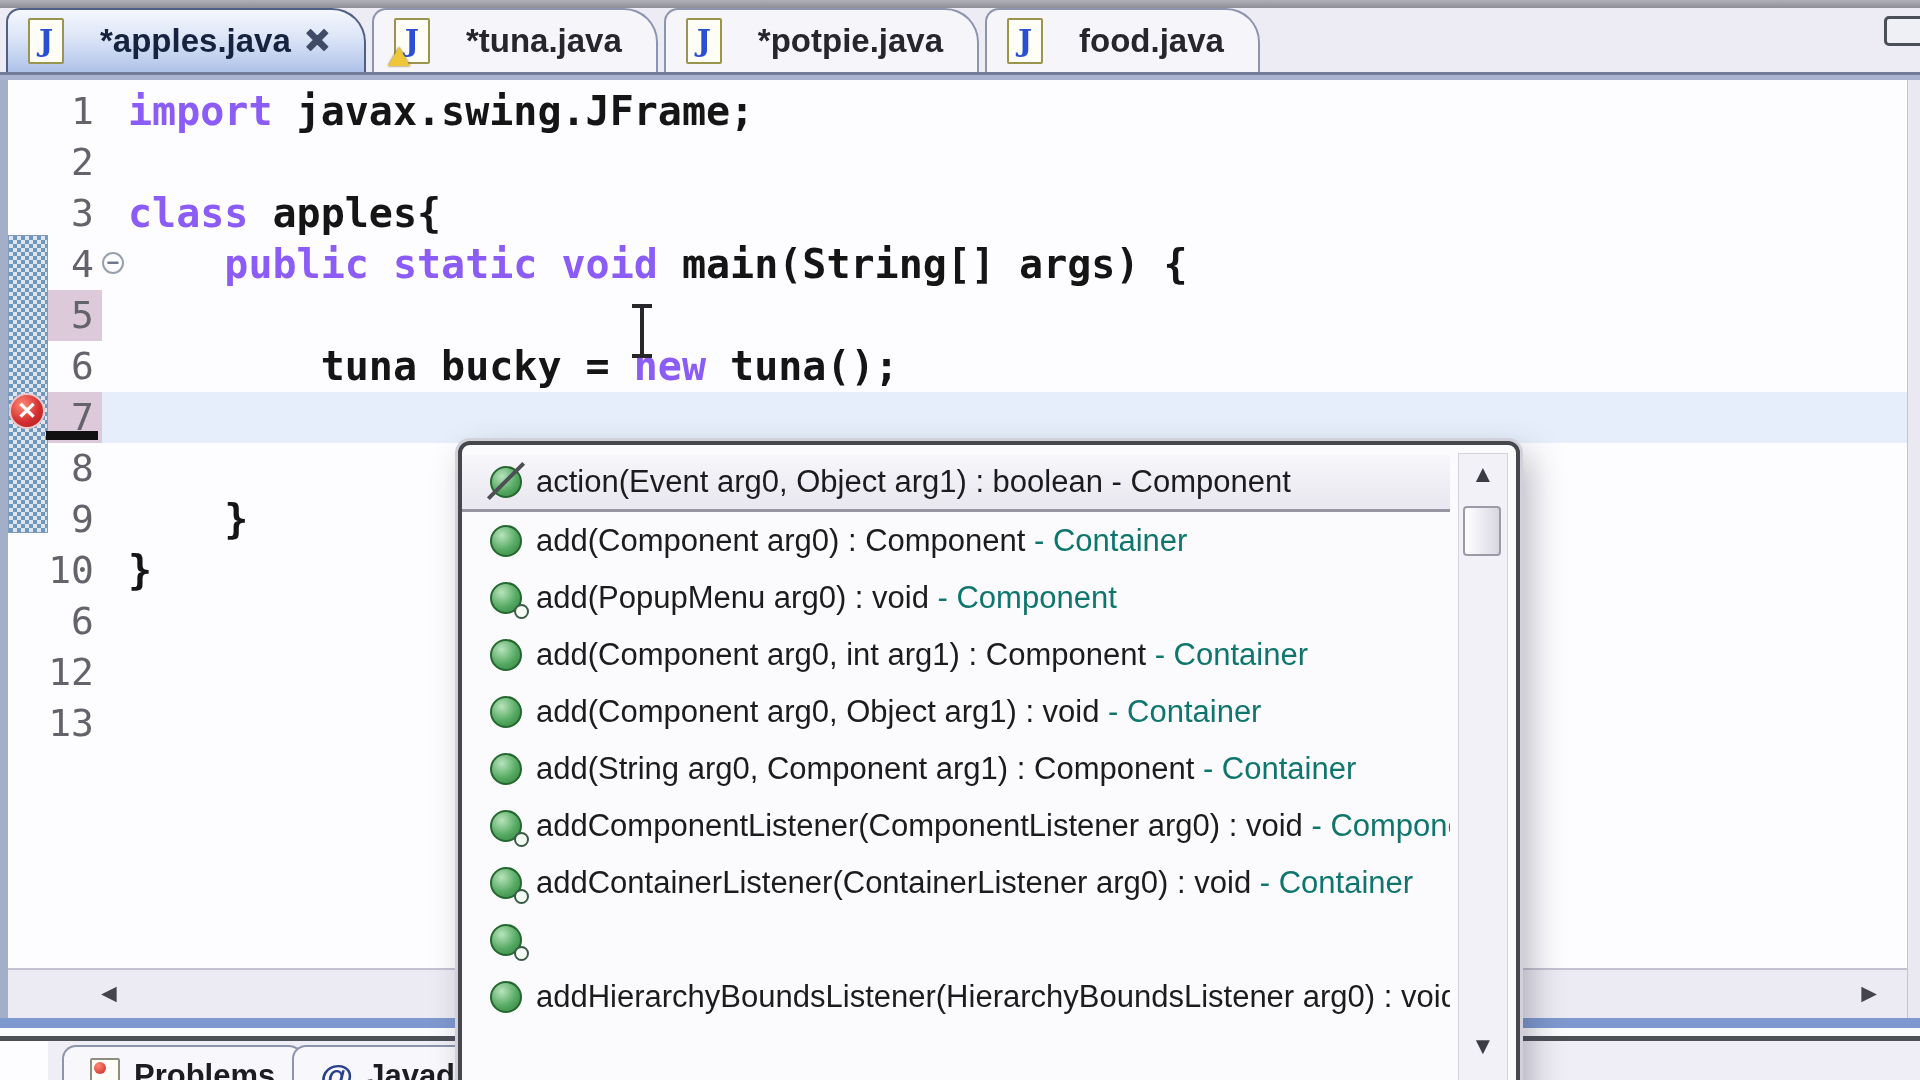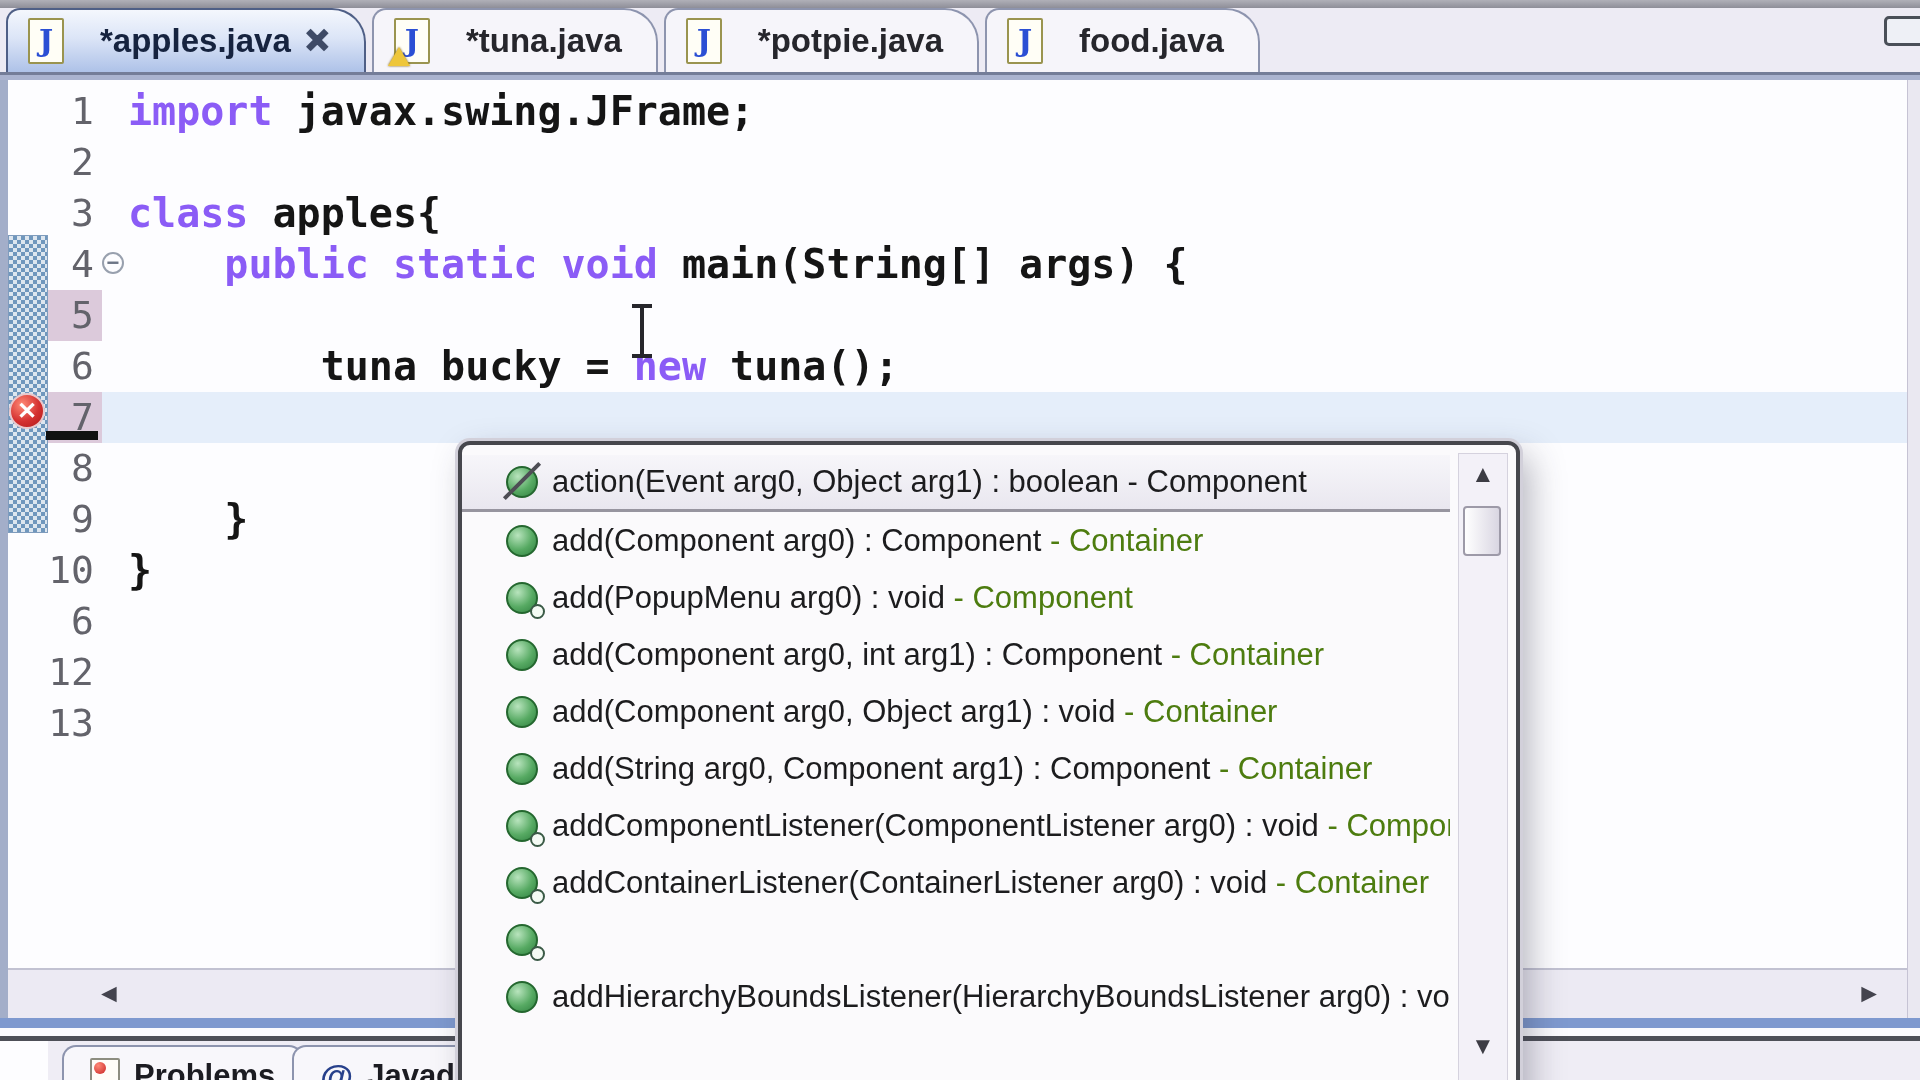--- a/index.html
+++ b/index.html
@@ -92,26 +92,26 @@
 
   
   .vstrip{position:absolute;right:0;top:80px;width:12px;height:938px;background:#eae8f1;
           border-left:1px solid #c6c3d4;}
 
   
   .popup{position:absolute;left:458px;top:441px;width:1062px;height:700px;box-sizing:border-box;
          background:#fbfafc;border:4px solid #46474d;border-radius:12px 12px 0 0;
          box-shadow:0 0 0 3px #d2d0da,10px 14px 34px rgba(50,50,70,.35);z-index:50;}
   .plist{position:absolute;left:0;top:10px;right:66px;}
-  .prow{height:57px;display:flex;align-items:center;gap:14px;padding-left:44px;
+  .prow{height:57px;display:flex;align-items:center;gap:14px;padding-left:28px;
         white-space:nowrap;overflow:hidden;}
   .prow.sel{background:linear-gradient(180deg,#f7f6fa,#e9e7ef);
             border-bottom:3px solid #97959f;box-sizing:border-box;}
   .ptext{font-size:31px;color:#1c1c1e;}
-  .qual{color:#4d7c0f;} .qual.dark{color:#1c1c1e;}
+  .qual{color:#0f766e;} .qual.dark{color:#1c1c1e;}
   .mi{position:relative;width:32px;height:32px;flex:0 0 auto;}
   .mi .ball{position:absolute;inset:0;border-radius:50%;box-sizing:border-box;
             background:radial-gradient(circle at 35% 30%,#b8e4bd,#57aa63 55%,#2f8040);
             border:2px solid #24672f;}
   .mi.dep::after{content:"";position:absolute;left:14px;top:-10px;width:4px;height:50px;
             background:#4e4e55;transform:rotate(45deg);}
   .mi.sync::after{content:"";position:absolute;right:-7px;bottom:-5px;width:15px;height:15px;
             border-radius:50%;background:#f4fbf4;border:2px solid #3a5a46;box-sizing:border-box;}
 
   .pscroll{position:absolute;top:8px;right:8px;bottom:0;width:50px;background:#f3f1f8;

